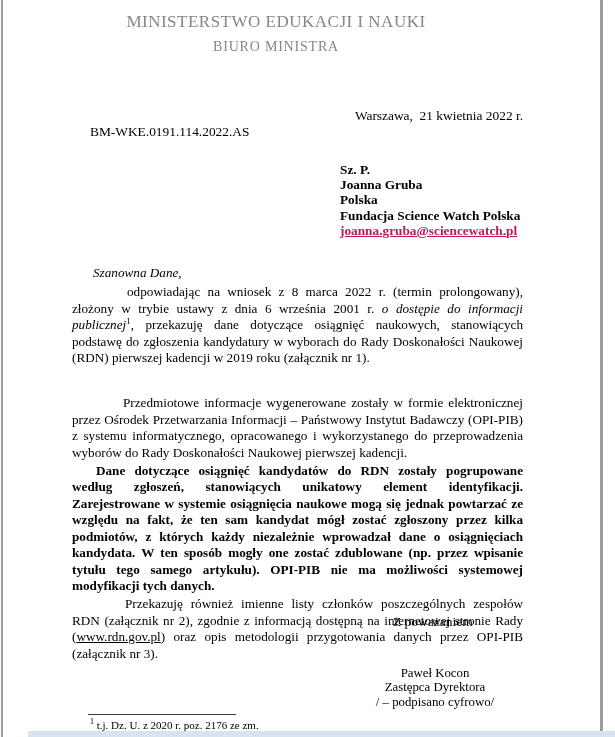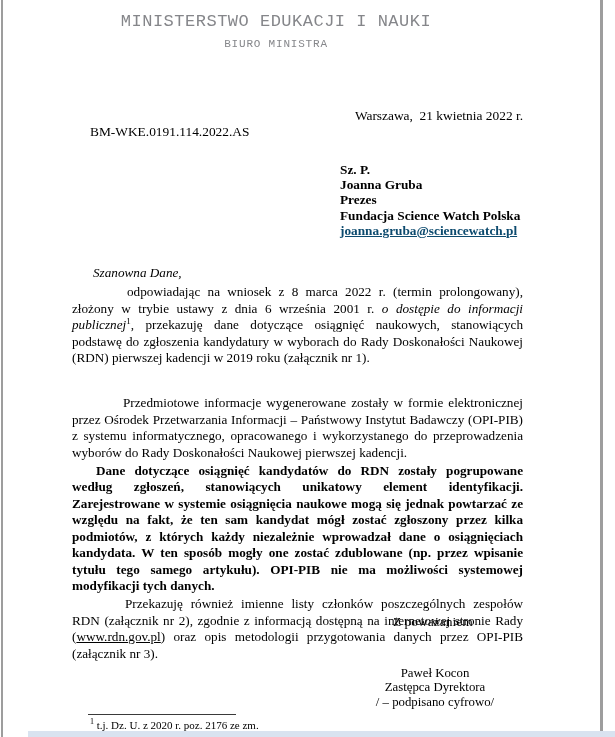--- a/index.html
+++ b/index.html
@@ -18,24 +18,24 @@
   }
   .edge { position: absolute; top: 0; bottom: 0; background: #9d9d9d; }
   .edge-left  { left: 1px;   width: 2px; }
   .edge-right { left: 600px; width: 3px; }
 
   .letterhead {
     position: absolute;
     left: 4px; top: 12px; width: 544px;
     text-align: center;
     color: #85868a;
-    font-family: Liberation Mono, monospace;
+    font-family: Liberation Serif, serif;
   }
   .ministry { font-size: 17px; letter-spacing: 0.5px; }
-  .office   { font-size: 11px; letter-spacing: 0.8px; margin-top: 7px; }
+  .office   { font-size: 14px; letter-spacing: 0.8px; margin-top: 7px; }
 
   .place-date {
     position: absolute;
     top: 108px; left: 0; width: 523px;
     text-align: right;
     font-size: 13.4px;
     white-space: pre;
     padding-left: 10px;
   }
   .reference {
@@ -45,21 +45,21 @@
   }
 
   .recipient {
     position: absolute;
     top: 162px; left: 340px;
     font-weight: bold;
     font-size: 13.3px;
     line-height: 15.2px;
   }
   .email-link {
-    color: #0c4a6e;
+    color: #be185d;
     text-decoration: underline;
     cursor: pointer;
   }
 
   .body-text {
     position: absolute;
     top: 265px; left: 72px; width: 451px;
     font-size: 13.2px;
     line-height: 16.4px;
     text-align: justify;
@@ -125,21 +125,21 @@
     <div class="ministry">MINISTERSTWO EDUKACJI I NAUKI</div>
     <div class="office">BIURO MINISTRA</div>
   </div>
 
   <div class="place-date">Warszawa,  21 kwietnia 2022 r.</div>
   <div class="reference">BM-WKE.0191.114.2022.AS</div>
 
   <div class="recipient">
     <div>Sz. P.</div>
     <div>Joanna Gruba</div>
-    <div>Prezes</div>
+    <div>Polska</div>
     <div>Fundacja Science Watch Polska</div>
     <div><span class="email-link">joanna.gruba@sciencewatch.pl</span></div>
   </div>
 
   <div class="body-text">
     <div class="salutation">Szanowna Dane,</div>
 
     <p class="para indent-a"><span>odpowiadając na wniosek z 8 marca 2022 r. (termin prolongowany), złożony w trybie ustawy z dnia 6 września 2001 r. </span><span class="it">o dostępie do informacji publicznej</span><sup class="fn-ref">1</sup><span>, przekazuję dane dotyczące osiągnięć naukowych, stanowiących podstawę do zgłoszenia kandydatury w wyborach do Rady Doskonałości Naukowej (RDN) pierwszej kadencji w 2019 roku </span><span class="bd">(załącznik nr 1)</span><span>.</span></p>
 
     <p class="para indent-b">Przedmiotowe informacje wygenerowane zostały w formie elektronicznej przez Ośrodek Przetwarzania Informacji – Państwowy Instytut Badawczy (OPI-PIB) z systemu informatycznego, opracowanego i wykorzystanego do przeprowadzenia wyborów do Rady Doskonałości Naukowej pierwszej kadencji.</p>

